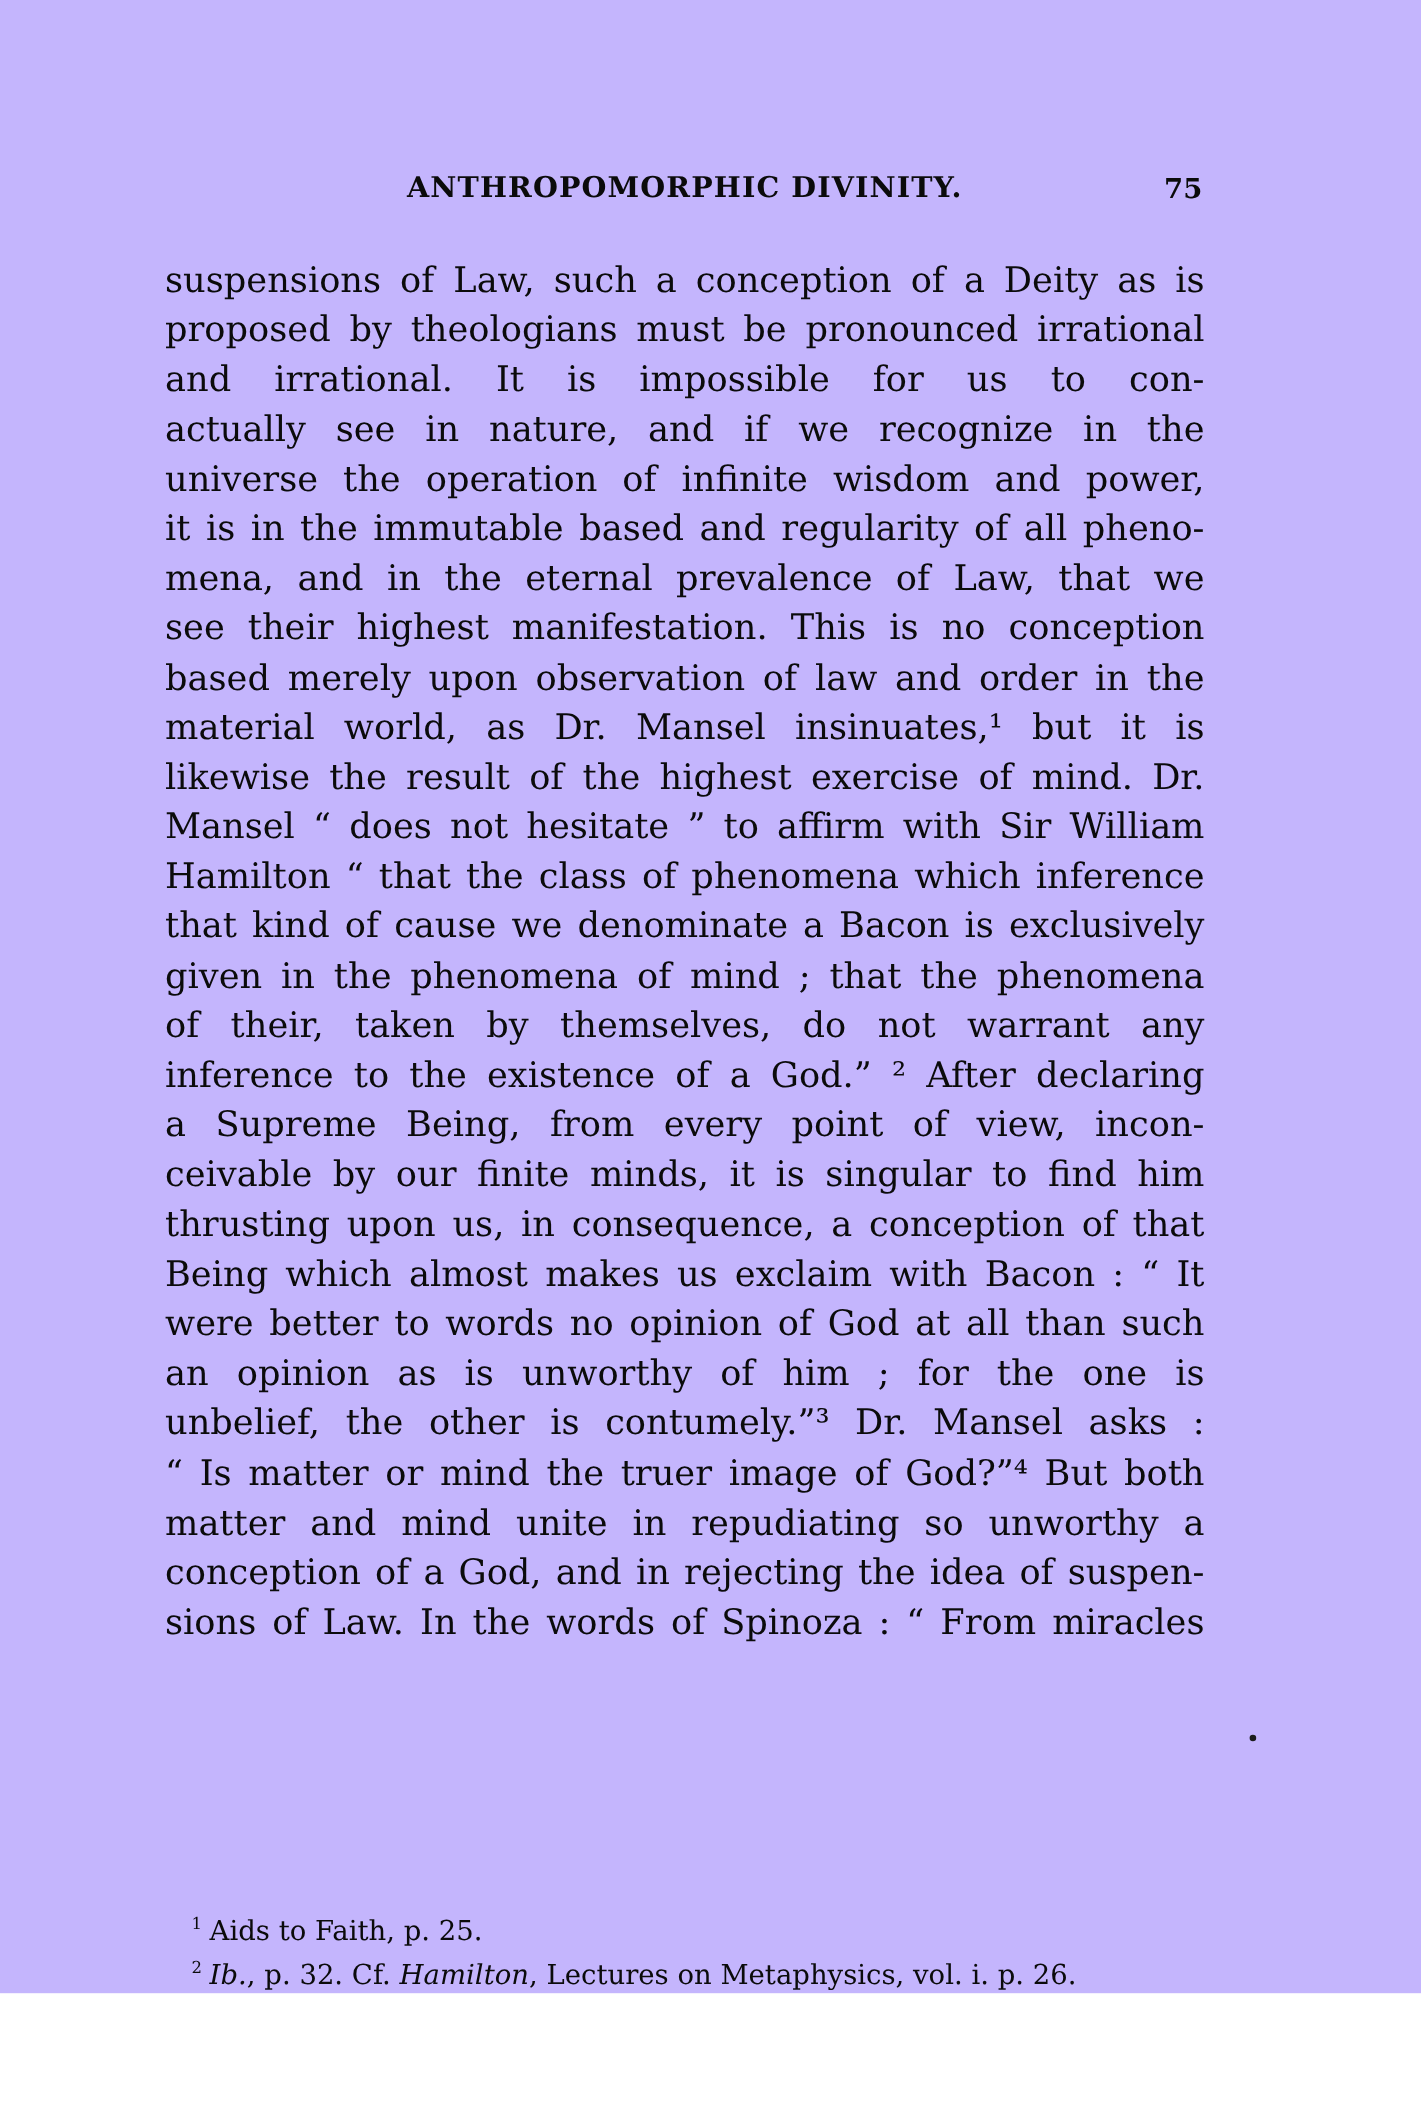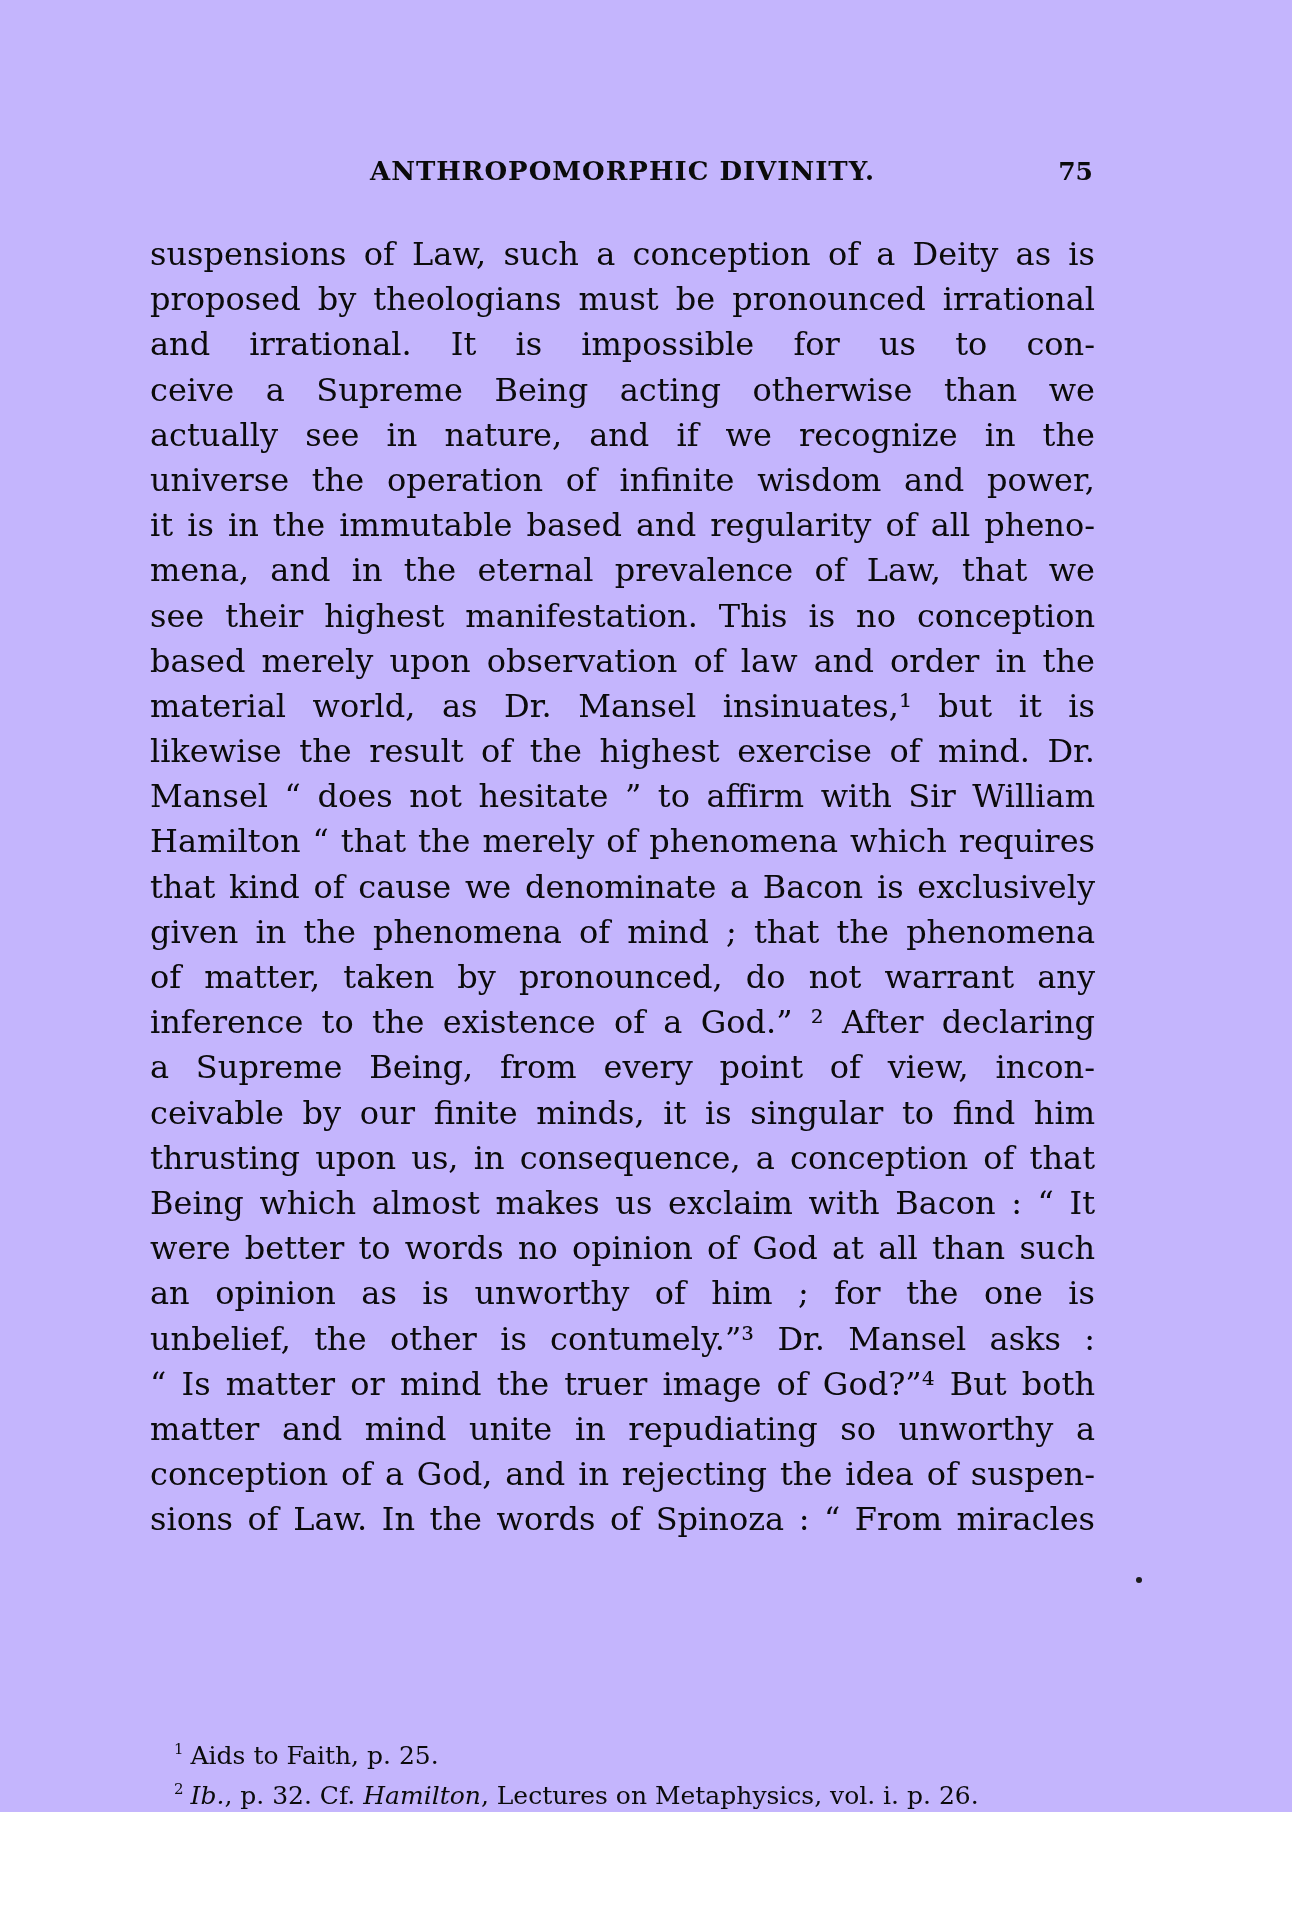--- a/index.html
+++ b/index.html
@@ -109,34 +109,33 @@
 
   <div class="page-header">
     <div class="running-title">ANTHROPOMORPHIC DIVINITY.</div>
     <div class="page-number">75</div>
   </div>
 
   <div class="body-text">
       <div class="line">suspensions of Law, such a conception of a Deity as is</div>
       <div class="line">proposed by theologians must be pronounced irrational</div>
       <div class="line">and irrational. It is impossible for us to con-</div>
-      <div class="line">ceive a Supreme Being acting otherwise than we</div>
       <div class="line">actually see in nature, and if we recognize in the</div>
       <div class="line">universe the operation of infinite wisdom and power,</div>
       <div class="line">it is in the immutable based and regularity of all pheno-</div>
       <div class="line">mena, and in the eternal prevalence of Law, that we</div>
       <div class="line">see their highest manifestation. This is no conception</div>
       <div class="line">based merely upon observation of law and order in the</div>
       <div class="line">material world, as Dr. Mansel insinuates,¹ but it is</div>
       <div class="line">likewise the result of the highest exercise of mind. Dr.</div>
       <div class="line">Mansel “ does not hesitate ” to affirm with Sir William</div>
-      <div class="line">Hamilton “ that the merely of phenomena which requires</div>
+      <div class="line">Hamilton “ that the class of phenomena which inference</div>
       <div class="line">that kind of cause we denominate a Bacon is exclusively</div>
       <div class="line">given in the phenomena of mind ; that the phenomena</div>
-      <div class="line">of matter, taken by pronounced, do not warrant any</div>
+      <div class="line">of their, taken by themselves, do not warrant any</div>
       <div class="line">inference to the existence of a God.” ² After declaring</div>
       <div class="line">a Supreme Being, from every point of view, incon-</div>
       <div class="line">ceivable by our finite minds, it is singular to find him</div>
       <div class="line">thrusting upon us, in consequence, a conception of that</div>
       <div class="line">Being which almost makes us exclaim with Bacon : “ It</div>
       <div class="line">were better to words no opinion of God at all than such</div>
       <div class="line">an opinion as is unworthy of him ; for the one is</div>
       <div class="line">unbelief, the other is contumely.”³ Dr. Mansel asks :</div>
       <div class="line">“ Is matter or mind the truer image of God?”⁴ But both</div>
       <div class="line">matter and mind unite in repudiating so unworthy a</div>

